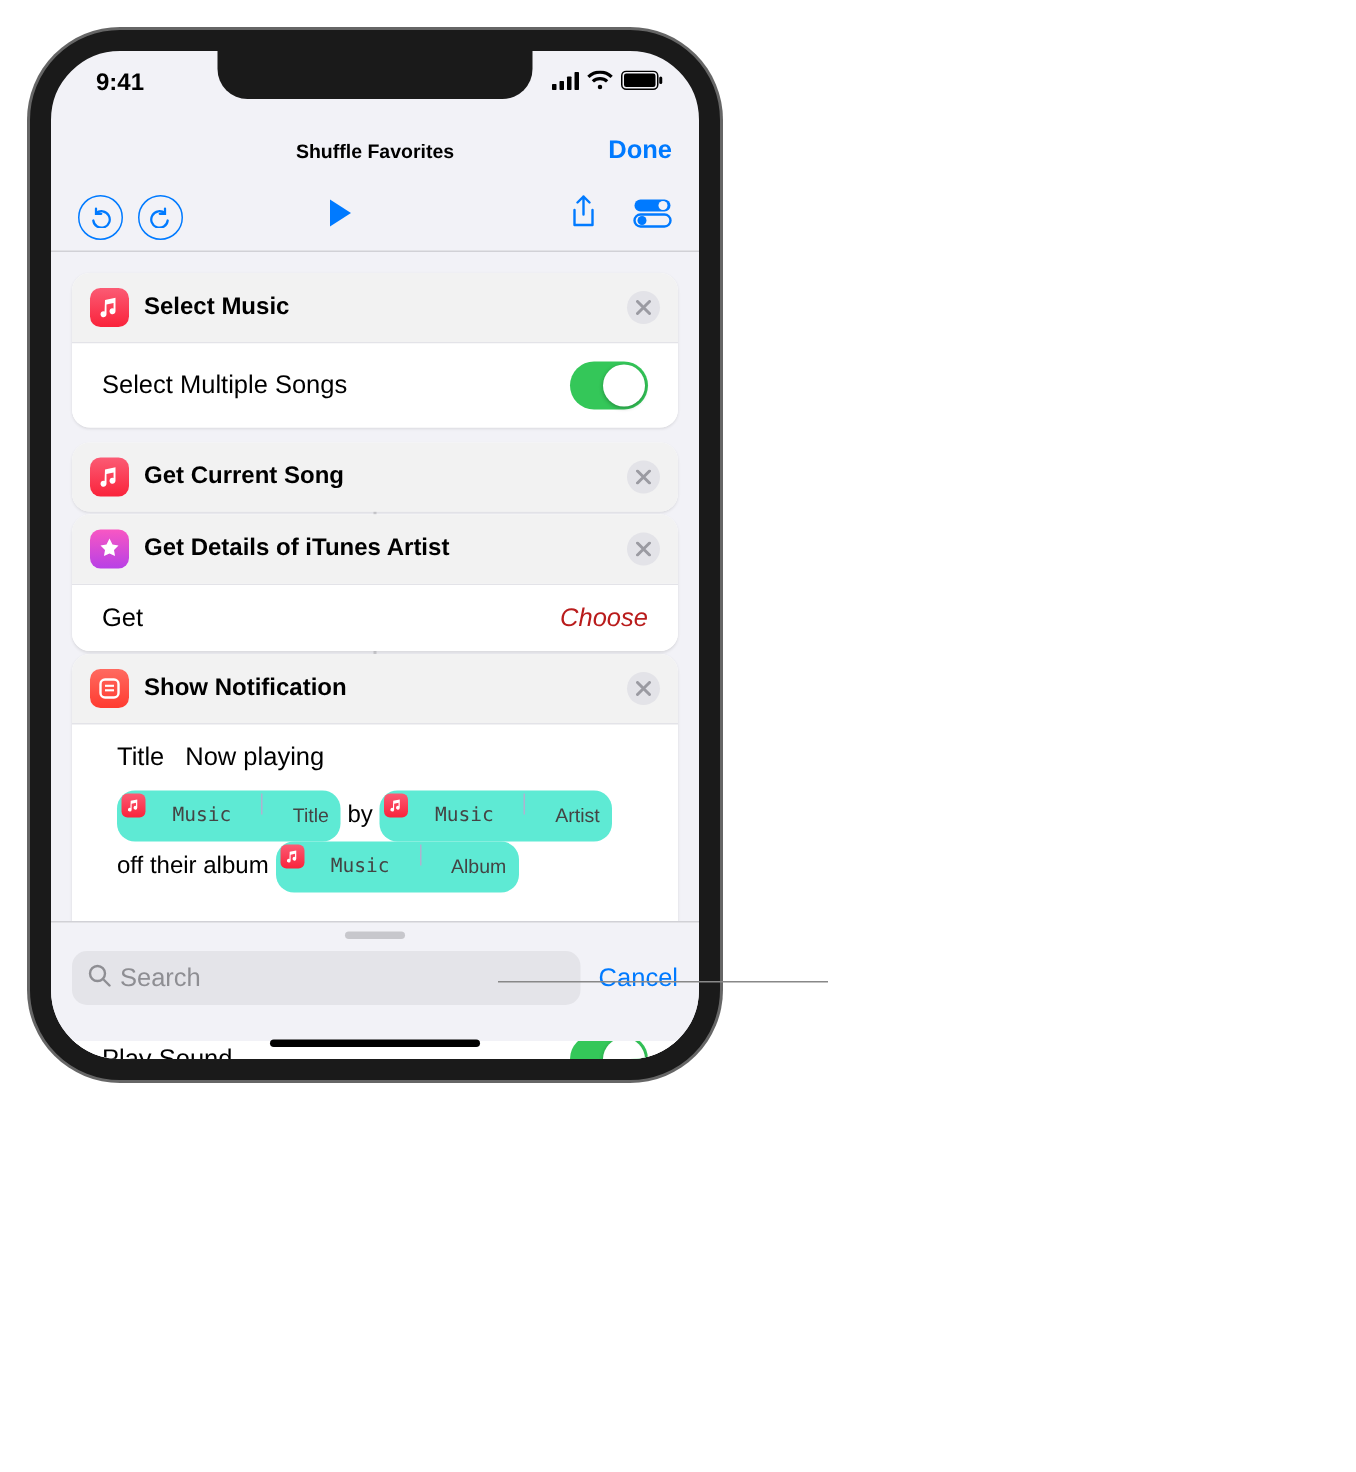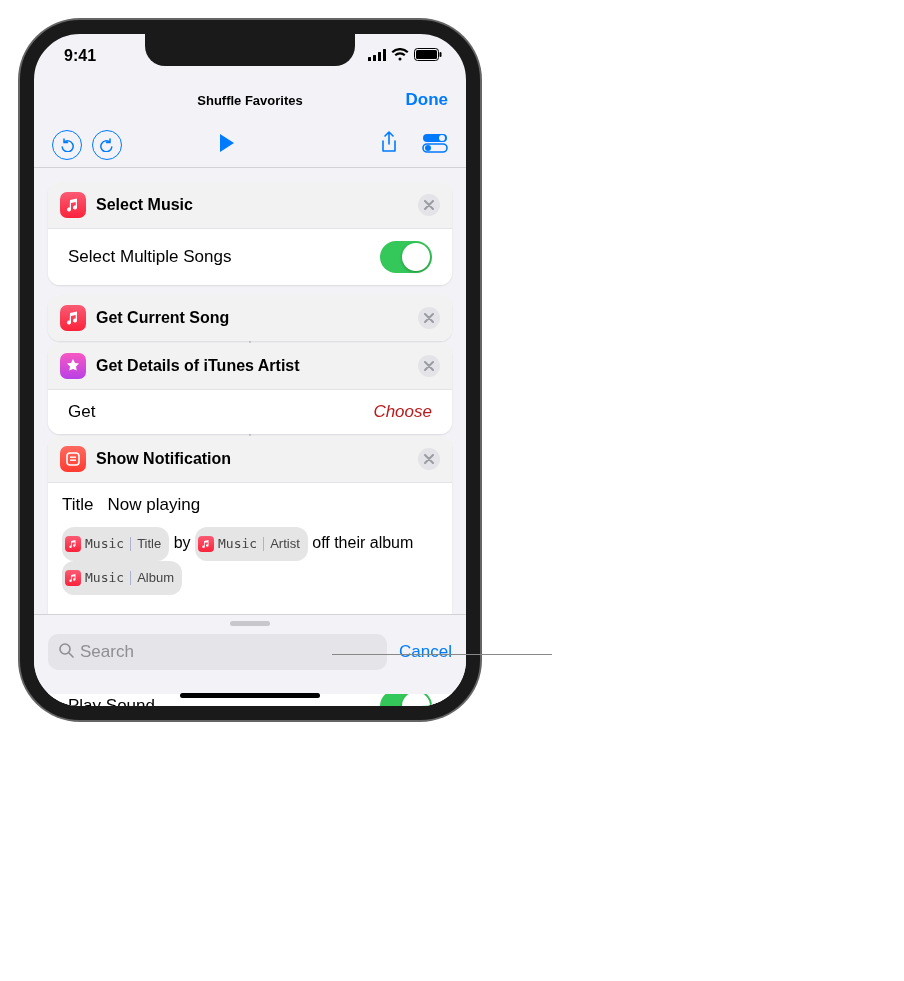--- a/index.html
+++ b/index.html
@@ -119,30 +119,30 @@
 }
 .switch::after{
   content:''; position:absolute; right:2px; top:2px;
   width:28px; height:28px; background:#fff; border-radius:50%;
   box-shadow:0 1px 3px rgba(0,0,0,0.3);
 }
 .connector { display:flex; justify-content:center; margin:-14px 0; }
 .connector-line { width:2px; height:20px; background:#cfcfd4; }
 .choose { color:#b91c1c;font-style:italic; }
 .notif-body {
-  background:#fff; padding:12px 14px;
+  background:#fff; padding:12px 30px;
   border-top:0.5px solid #e3e3e8;
 }
 .title-row { display:flex; gap:14px; font-size:17px; margin-bottom:12px; }
 .title-lbl { font-weight:400; }
 .body-text { font-size:16px; line-height:30px; position:relative; }
 .token {
-  display:inline-flex; align-items:center;
-  background:#e5e5e5; border-radius:12px;
-  padding:2px 8px 2px 3px; gap:1px;
+  display:inline-flex; align-items:flex-start;
+  background:#5eead4; border-radius:12px;
+  padding:2px 8px 2px 3px; gap:15px;
   font-size:13px; vertical-align:middle;
 }
 .token .ti {
   width:16px; height:16px; border-radius:4px;
   background:linear-gradient(#fb5b74,#fa233b);
   display:flex; align-items:center; justify-content:center; margin-right:3px;
 }
 .token .k1 { font-family:ui-monospace,Menlo,monospace; color:#444;}
 .token .sep { width:1px; height:14px; background:#aeb2cf; margin:0 5px; }
 .token .k2 { color:#444; }

